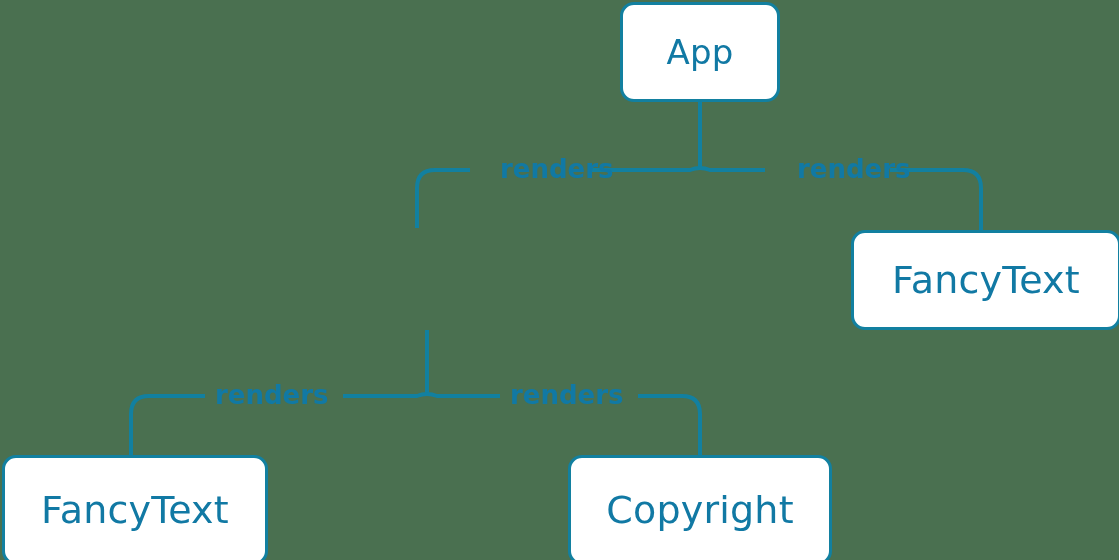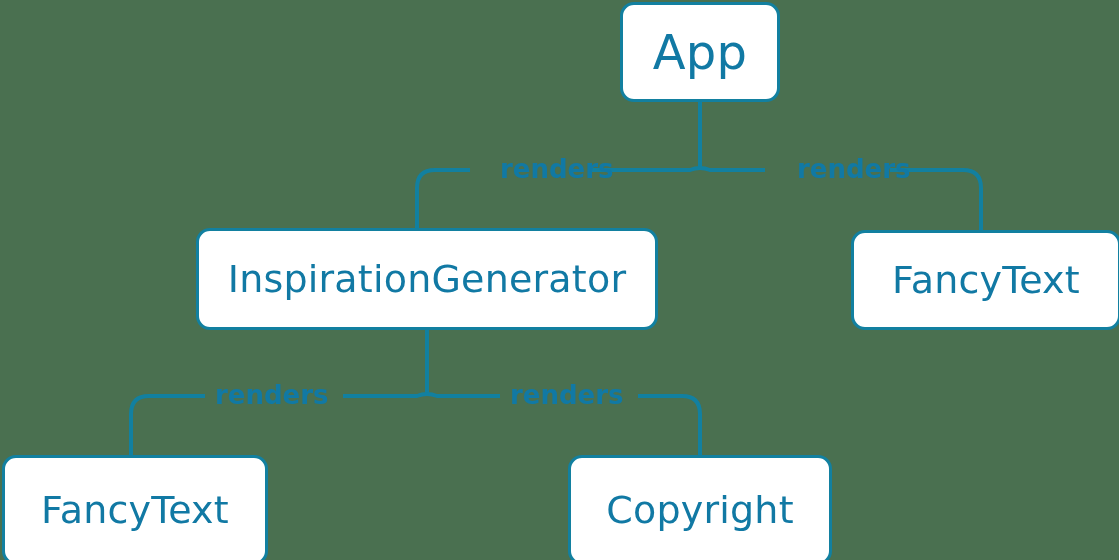--- a/index.html
+++ b/index.html
@@ -66,27 +66,24 @@
       <path d="M 700 168 Q 705 168 710 170 L 765 170 M 890 170 L 963 170 Q 981 170 981 188 L 981 230"></path>
 
       <path d="M 427 330 L 427 394"></path>
 
       <path d="M 427 394 Q 422 394 417 396 L 343 396 M 205 396 L 149 396 Q 131 396 131 414 L 131 455"></path>
 
       <path d="M 427 394 Q 432 394 437 396 L 500 396 M 638 396 L 682 396 Q 700 396 700 414 L 700 455"></path>
     </g>
   </svg>
 
-  <div class="node" style="left:620px; top:2px; width:160px; height:100px; font-size:48px;">
+  <div class="node" style="left:620px; top:2px; width:160px; height:100px; font-size:34px;">
     <span>App</span>
   </div>
 
-  <div class="node" style="left:196px; top:228px; width:462px; height:102px; font-size:38px;">
-    <span>InspirationGenerator</span>
-  </div>
 
   <div class="node" style="left:851px; top:230px; width:270px; height:100px; font-size:38px;">
     <span>FancyText</span>
   </div>
 
   <div class="node" style="left:2px; top:455px; width:266px; height:110px; font-size:38px;">
     <span>FancyText</span>
   </div>
 
   <div class="node" style="left:568px; top:455px; width:264px; height:110px; font-size:38px;">

